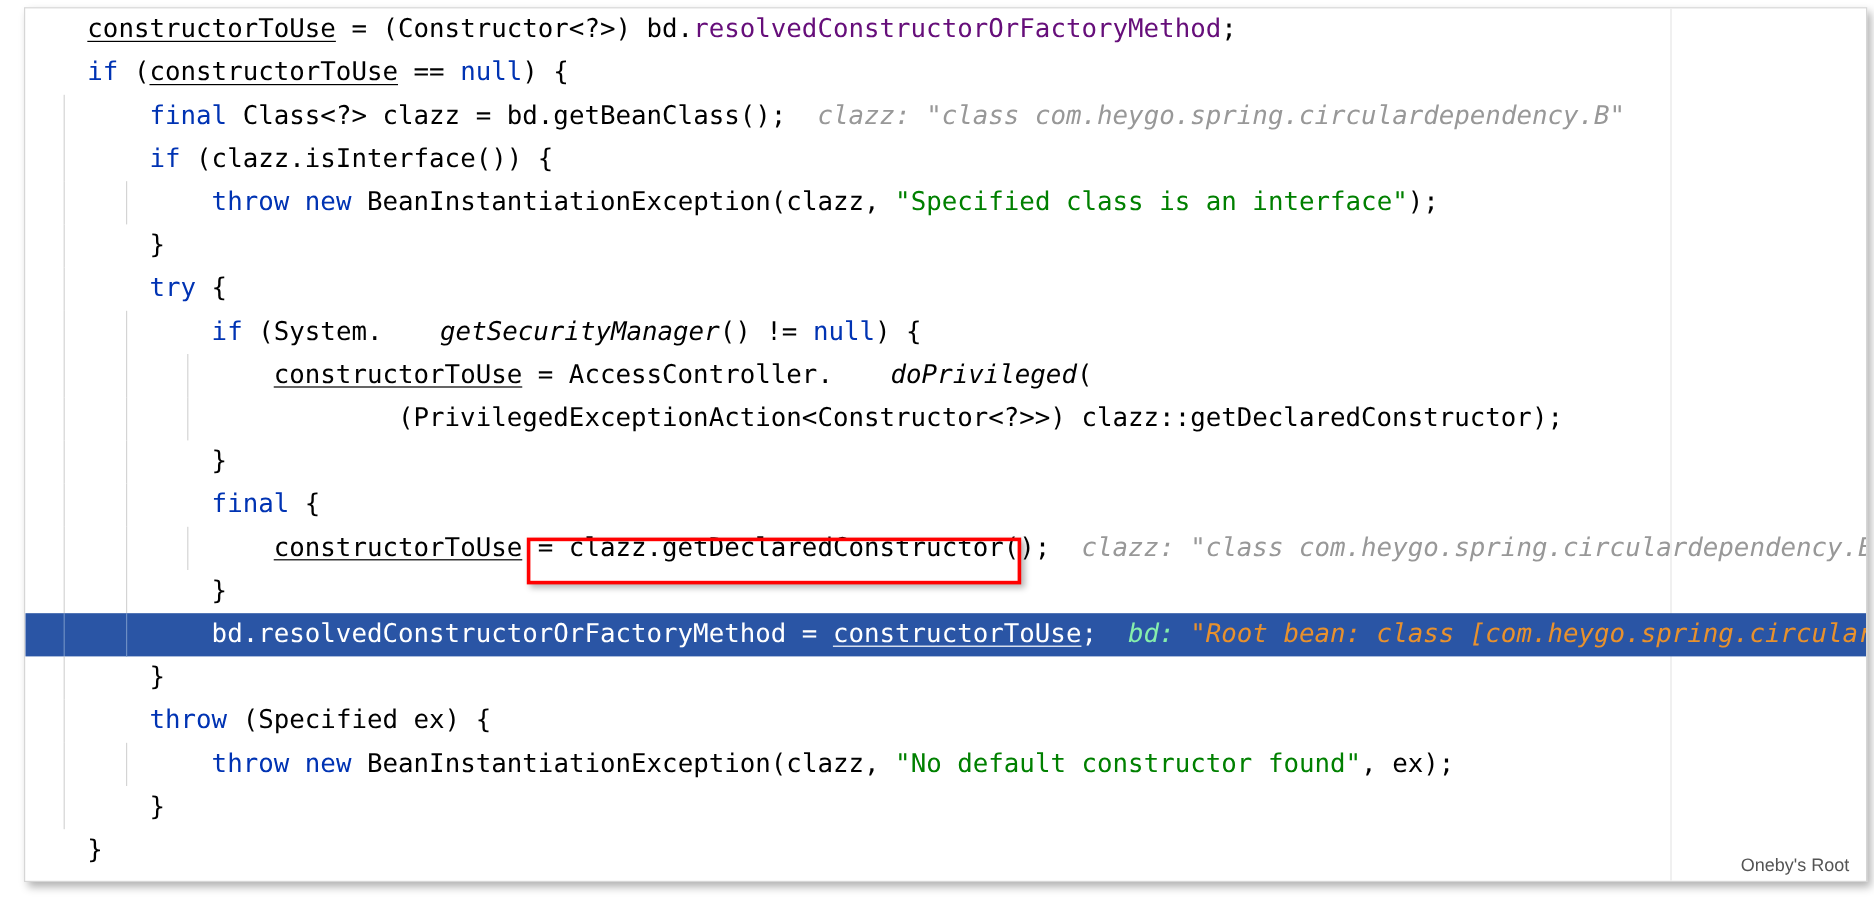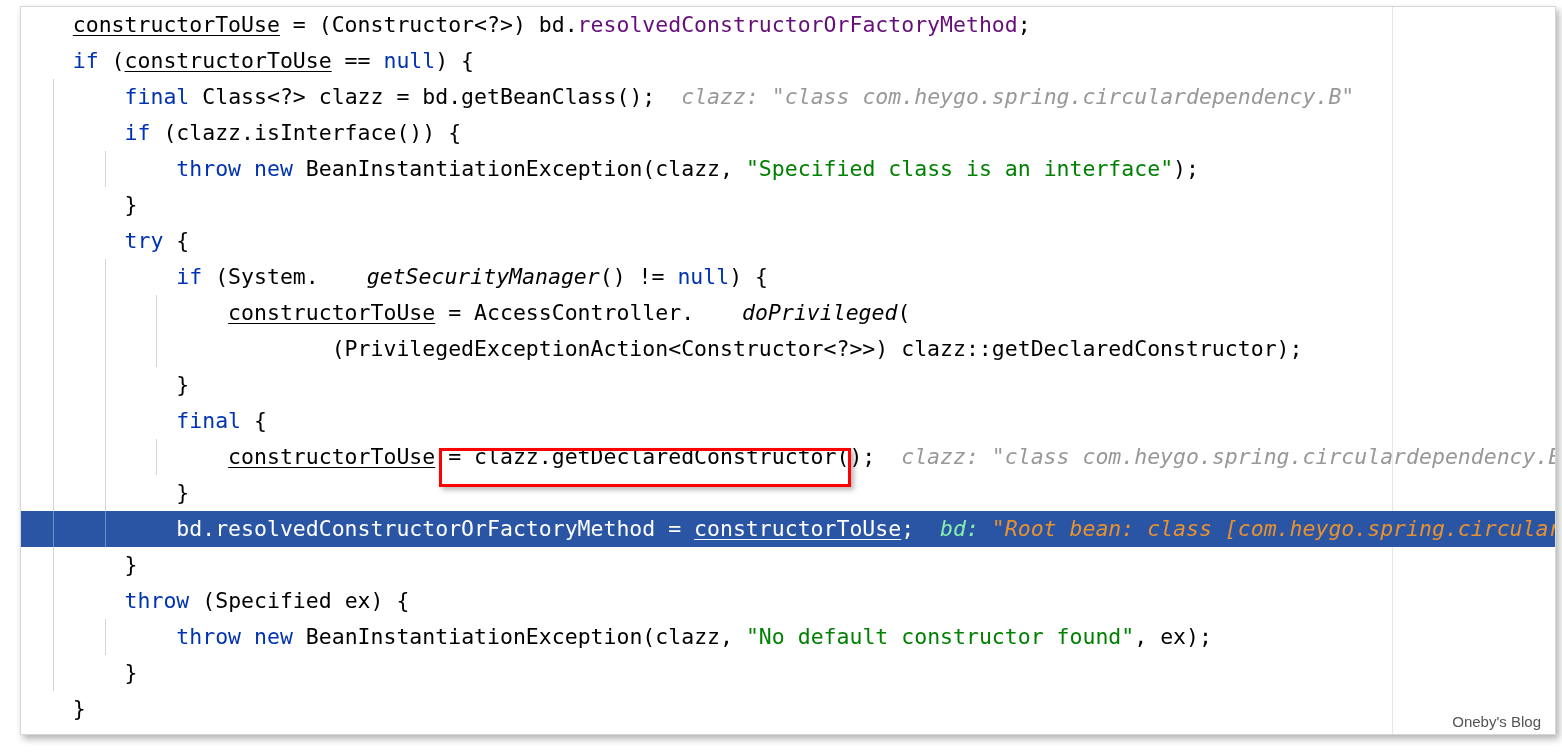--- a/index.html
+++ b/index.html
@@ -134,15 +134,15 @@
         <div class="code-line" style="height: 36px; line-height: 36px; font-size: 21.5px;"><div class="indent-guide" style="left: 32px; height: 36px;"></div><div class="indent-guide" style="left: 84px; height: 36px;"></div><div class="indent-guide" style="left: 135px; height: 36px;"></div><span class="txt"><span>                </span><span class="ident-under">constructorToUse</span><span> = clazz.getDeclaredConstructor();</span><span>  </span><span class="hint">clazz:</span><span> </span><span class="hint-val">"class com.heygo.spring.circulardependency.B"</span></span></div>
         <div class="code-line" style="height: 36px; line-height: 36px; font-size: 21.5px;"><div class="indent-guide" style="left: 32px; height: 36px;"></div><div class="indent-guide" style="left: 84px; height: 36px;"></div><span class="txt"><span>            }</span></span></div>
         <div class="code-line selected" style="height: 36px; line-height: 36px; font-size: 21.5px;"><div class="indent-guide" style="left: 32px; height: 36px;"></div><div class="indent-guide" style="left: 84px; height: 36px;"></div><span class="txt"><span>            bd.resolvedConstructorOrFactoryMethod = </span><span class="ident-under">constructorToUse</span><span>;</span><span>  </span><span class="hint">bd:</span><span> </span><span class="hint-val">"Root bean: class [com.heygo.spring.circularde</span></span></div>
         <div class="code-line" style="height: 36px; line-height: 36px; font-size: 21.5px;"><div class="indent-guide" style="left: 32px; height: 36px;"></div><span class="txt"><span>        }</span></span></div>
         <div class="code-line" style="height: 36px; line-height: 36px; font-size: 21.5px;"><div class="indent-guide" style="left: 32px; height: 36px;"></div><span class="txt"><span>        </span><span class="kw">throw</span><span> (Specified ex) {</span></span></div>
         <div class="code-line" style="height: 36px; line-height: 36px; font-size: 21.5px;"><div class="indent-guide" style="left: 32px; height: 36px;"></div><div class="indent-guide" style="left: 84px; height: 36px;"></div><span class="txt"><span>            </span><span class="kw">throw</span><span> </span><span class="kw">new</span><span> BeanInstantiationException(clazz, </span><span class="str">"No default constructor found"</span><span>, ex);</span></span></div>
         <div class="code-line" style="height: 36px; line-height: 36px; font-size: 21.5px;"><div class="indent-guide" style="left: 32px; height: 36px;"></div><span class="txt"><span>        }</span></span></div>
         <div class="code-line" style="height: 36px; line-height: 36px; font-size: 21.5px;"><span class="txt"><span>    }</span></span></div>
       </div>
     <div class="red-box" id="red-box" style="left: 418px; top: 441px; width: 412px; height: 39px; border-color: rgb(255, 0, 0);"></div>
-    <div class="watermark">Oneby's Blog</div>
+    <div class="watermark">Oneby's Root</div>
   </div>
 </div>
 
 </body></html>

